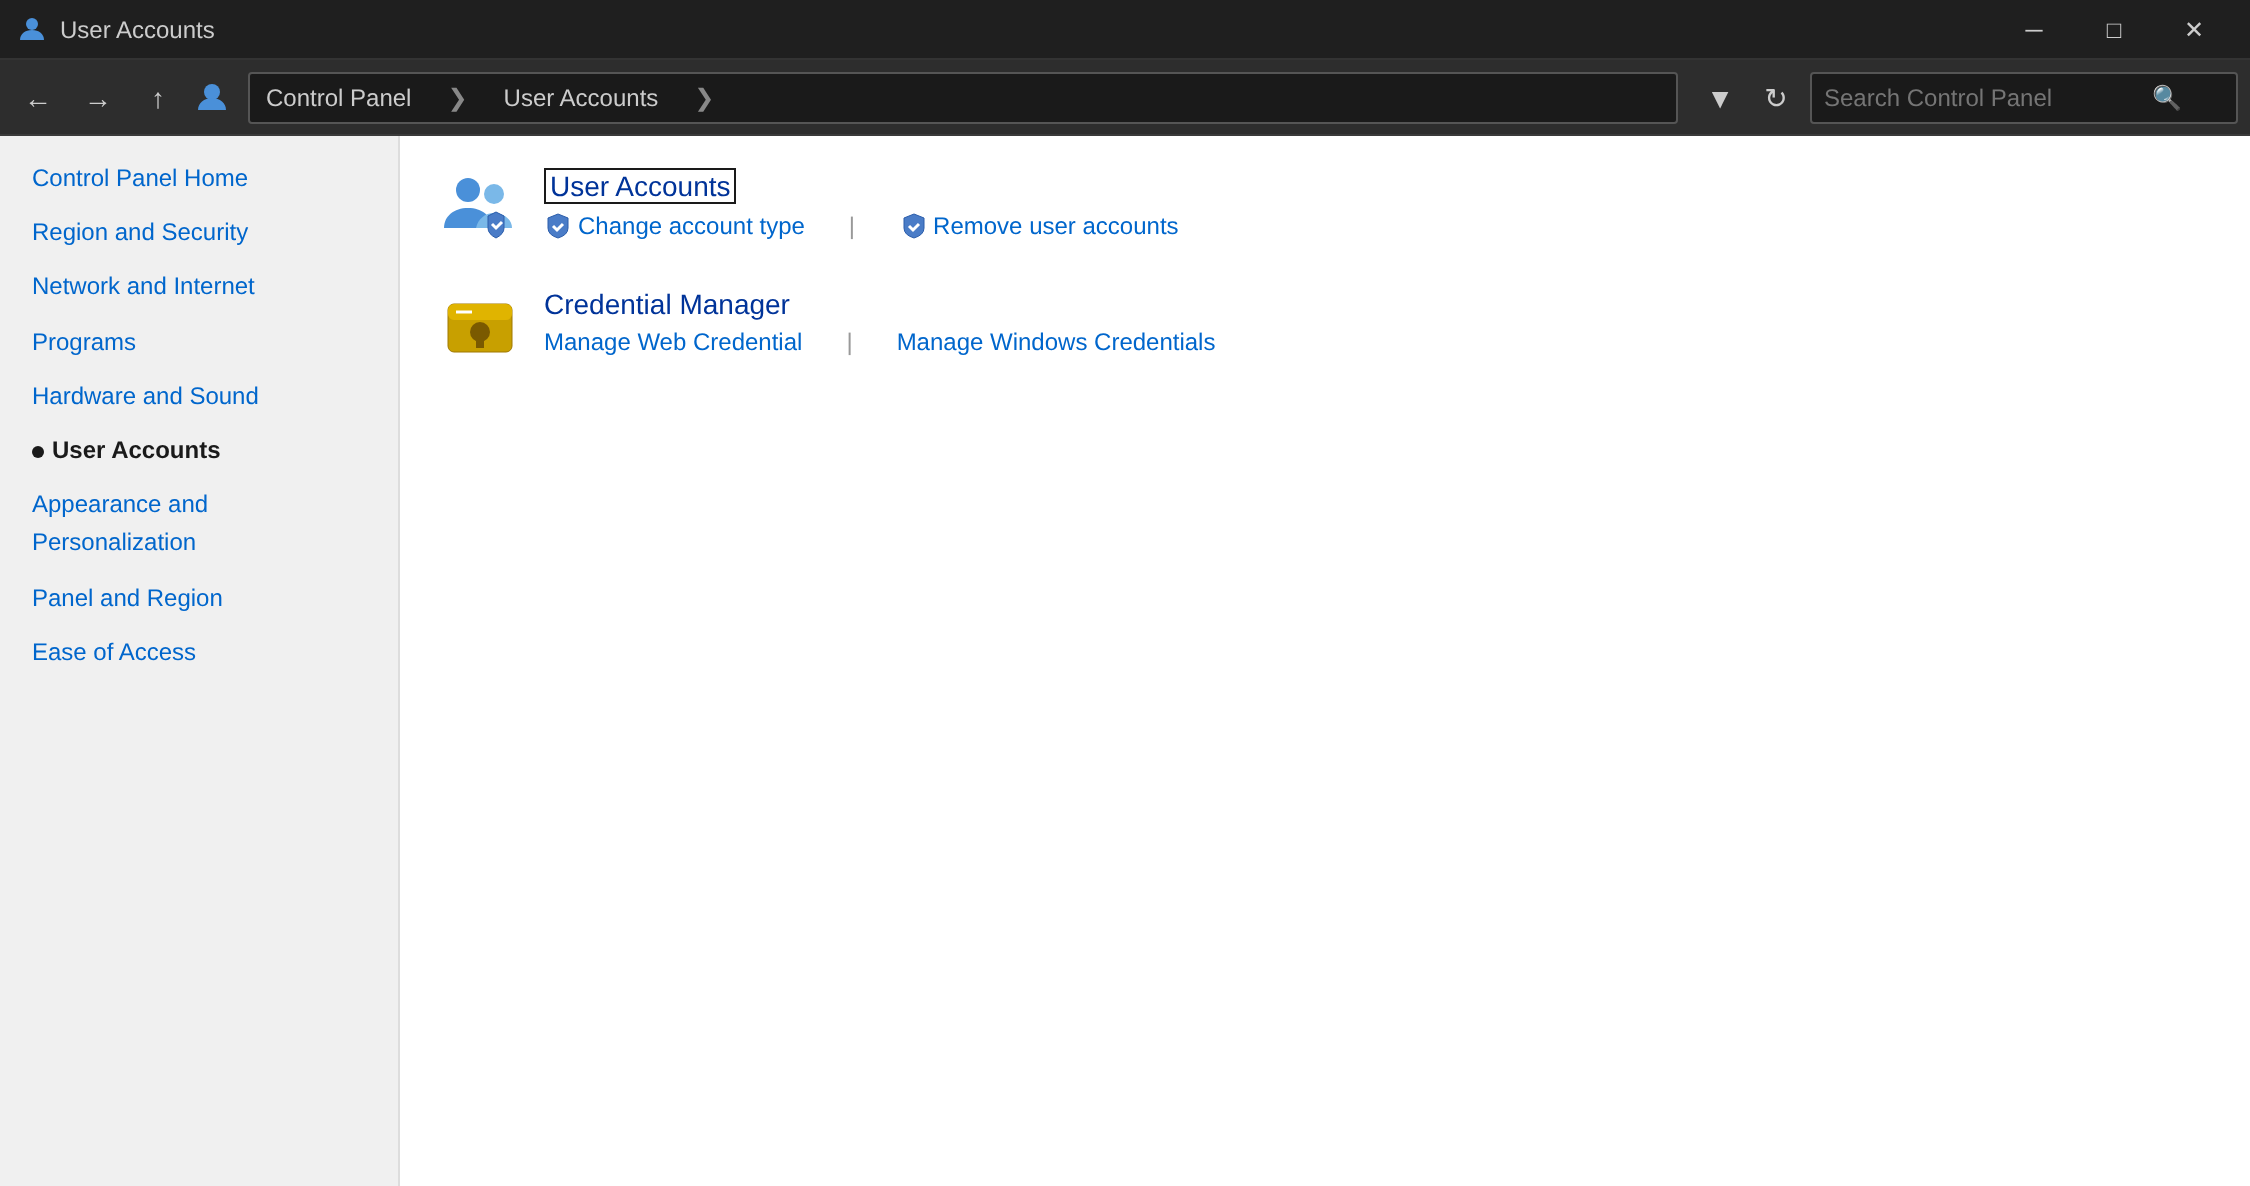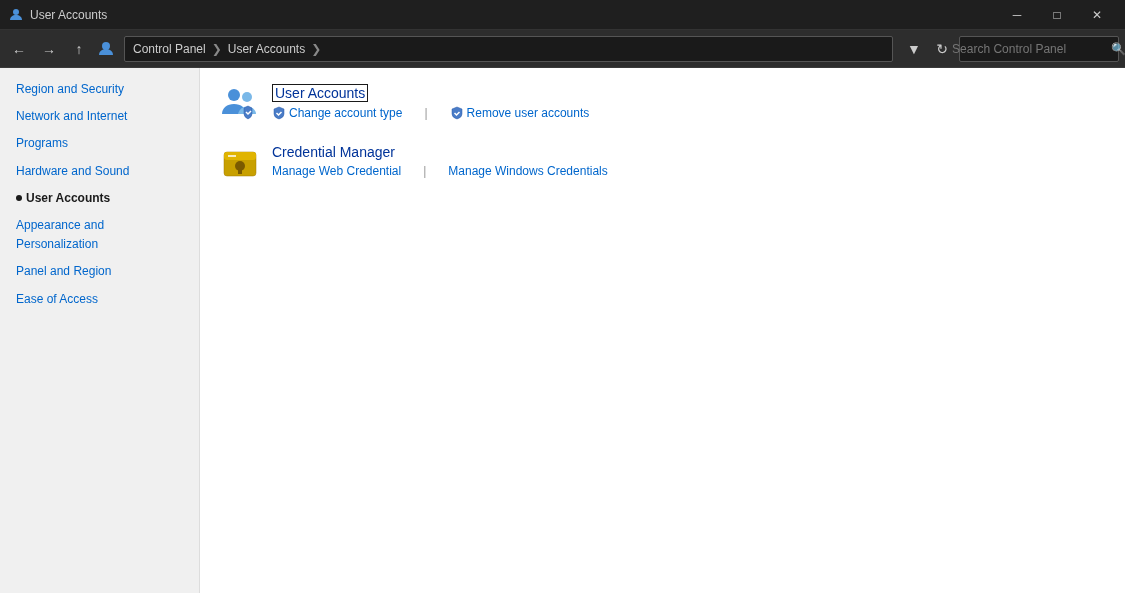--- a/index.html
+++ b/index.html
@@ -76,50 +76,49 @@
 
     .address-bar {
       flex: 1;
       height: 26px;
       background: #1a1a1a;
       border: 1px solid #555;
       border-radius: 2px;
       display: flex;
       align-items: center;
       padding: 0 8px;
-      gap: 4px;
+      gap: 16px;
       color: #ddd;
       font-size: 12px;
       margin: 16px 4px;
     }
     .address-separator {
       color: #888;
       margin: 0 2px;
     }
     .address-link {
       color: #ccc;
       cursor: pointer;
     }
     .address-bar-right {
       display: flex;
       gap: 2px;
       align-items: center;
     }
 
     .search-box {
-      width: 160px;
+      width: 214px;
       height: 26px;
       background: #1a1a1a;
       border: 1px solid #555;
       border-radius: 2px;
       display: flex;
       align-items: center;
       padding: 0 6px;
       gap: 4px;
-      justify-content: center;
     }
     .search-input {
       background: transparent;
       border: none;
       outline: none;
       color: #888;
       font-size: 12px;
       width: 160px;
       font-family: 'Segoe UI', Arial, sans-serif;
     }
@@ -275,20 +274,21 @@
 
   <div class="search-box">
     <input class="search-input" type="text" placeholder="Search Control Panel" style="">
     <span class="search-icon-btn">🔍</span>
   </div>
 </div>
 
 <div class="main-container">
 
   <div class="sidebar">
+    <div class="sidebar-item">Control Panel Home</div>
     <div class="sidebar-item">Region and Security</div>
     <div class="sidebar-item">Network and Internet</div>
     <div class="sidebar-item">Programs</div>
     <div class="sidebar-item">Hardware and Sound</div>
     <div class="sidebar-item active">
       <div class="sidebar-bullet">
         <div class="bullet-dot"></div>
         <span>User Accounts</span>
       </div>
     </div>

